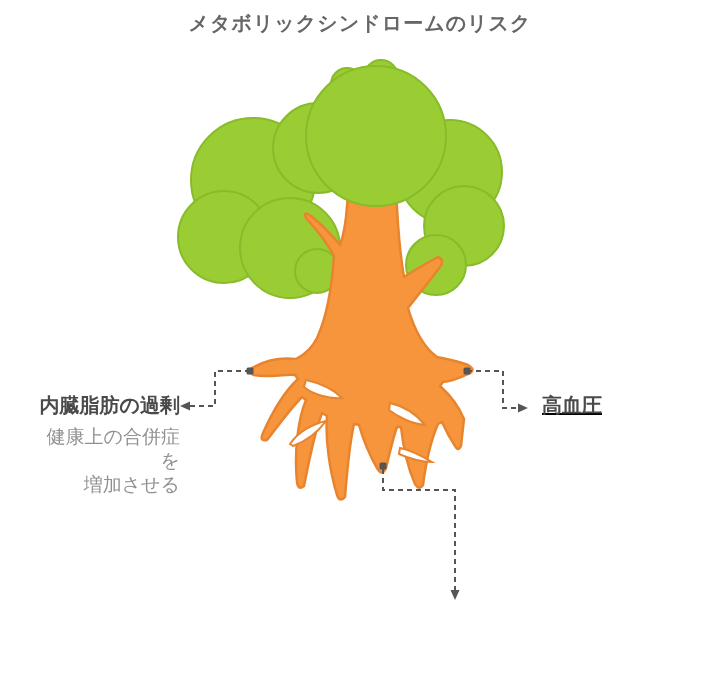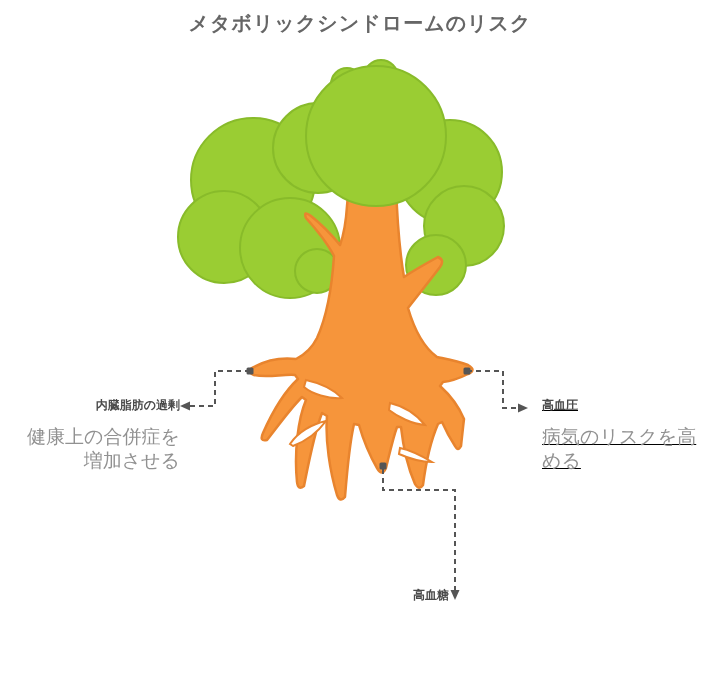--- a/index.html
+++ b/index.html
@@ -6,24 +6,25 @@
   .stage{
     position:relative;width:720px;height:684px;background:#ffffff;
     font-family:"Liberation Sans",sans-serif;overflow:hidden;
   }
   .diagram-title{
     position:absolute;top:10px;left:0;width:720px;text-align:center;
     font-size:20px;font-weight:700;color:#666666;letter-spacing:1px;
   }
   .tree-svg{position:absolute;left:0;top:0;}
   .callout{position:absolute;}
-  .callout-label{font-size:12px;font-weight:700;color:#4a4a4a;line-height:26px;}
+  .callout-label{font-size:20px;font-weight:700;color:#4a4a4a;line-height:26px;}
   .callout-desc{
     font-size:19px;color:#919191;line-height:24px;margin-top:7px;
     white-space:pre-line;
+    padding-left:44px;
   }
   .callout-left{top:392px;left:0;width:180px;text-align:right;}
   .callout-right{top:392px;left:542px;width:170px;text-align:left;text-decoration:underline;}
   .callout-bottom{top:582px;left:269px;width:180px;text-align:right;}
 </style>
 </head>
 <body>
 
 <div class="stage">
 
@@ -120,21 +121,18 @@
   </svg>
 
   <div class="callout callout-left">
     <div class="callout-label">内臓脂肪の過剰</div>
     <div class="callout-desc">健康上の合併症を
 増加させる</div>
   </div>
 
   <div class="callout callout-right">
     <div class="callout-label">高血圧</div>
-    <div class="callout-desc">病気のリスクを高
-める</div>
   </div>
 
   <div class="callout callout-bottom">
-    <div class="callout-label">高血糖</div>
   </div>
 
 </div>
 
 </body></html>

